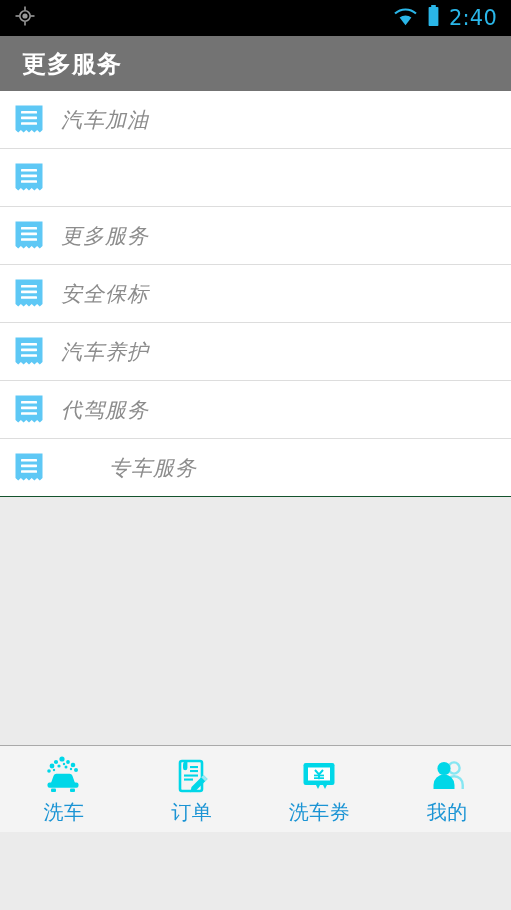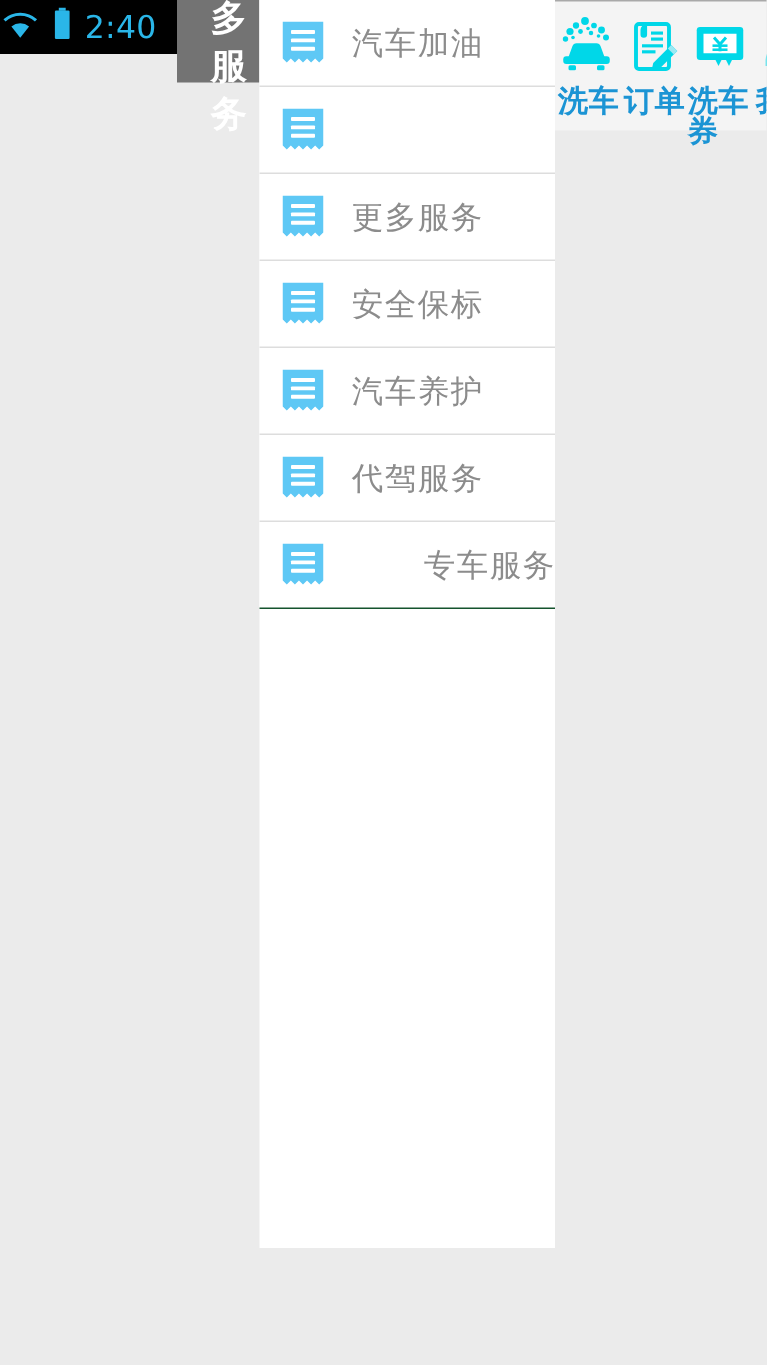--- a/index.html
+++ b/index.html
@@ -2,21 +2,21 @@
 <html><head>
 <meta charset="utf-8">
 <style>
   * { margin:0; padding:0; box-sizing:border-box; }
   html, body {
     width:511px; height:910px;
     font-family:"DejaVu Sans","Liberation Sans",sans-serif;
     background:#ebebeb;
     overflow:hidden;
   }
-  .phone { position:relative; width:511px; height:832px; display:flex; flex-direction:row;justify-content:center; }
+  .phone { position:relative; width:511px; height:832px; display:flex; flex-direction:column; }
 
   
   .statusbar {
     height:36px; background:#000000; flex:0 0 36px;
     display:flex; align-items:center; padding:0 10px 0 14px;
   }
   .sb-left { display:flex; align-items:center; gap:8px; }
   .sb-spacer { flex:1 1 auto; }
   .sb-right { display:flex; align-items:center; gap:9px; padding-right:4px; }
   .sb-time {
@@ -27,21 +27,21 @@
   
   .header {
     flex:0 0 55px; height:55px; background:#737373;
     display:flex; align-items:center; padding-left:22px;
   }
   .header-title {
     color:#ffffff; font-size:24px; font-weight:bold; letter-spacing:1px;
   }
 
   
-  .list { background:#ffffff; flex:0 0 auto; }
+  .list { background:#ffffff; flex:0 0 auto;font-style:italic; }
   .list-item {
     height:58px; display:flex; align-items:center;
     padding-left:14px; background:#ffffff;
     border-bottom:1px solid #dddddd;
     position:relative;
   }
   .list-item:last-child { border-bottom:1px solid #14532d;gap:48px; }
   .item-icon { width:30px; height:32px; flex:0 0 30px; display:block; }
   .item-label {
     margin-left:17px; font-size:21px; color:#8c8c8c; letter-spacing:1px;
@@ -56,21 +56,21 @@
     border-top:1px solid #a9a9a9;
     display:flex; align-items:flex-start;
   }
   .tab {
     flex:1 1 20%; height:100%;
     display:flex; flex-direction:column; align-items:center;
     justify-content:flex-start; padding-top:9px; gap:5px;
   }
   .tab-icon { width:44px; height:42px; display:block; }
   .tab-label {
-    font-size:20px; color:#1b94d4; letter-spacing:0.5px; line-height:1;font-weight:bold;
+    font-size:20px; color:#1b94d4; letter-spacing:0.5px; line-height:1;
   }
 </style>
 </head>
 <body>
 
 <div class="phone">
 
   <div class="statusbar">
     <div class="sb-left">
       <span>

